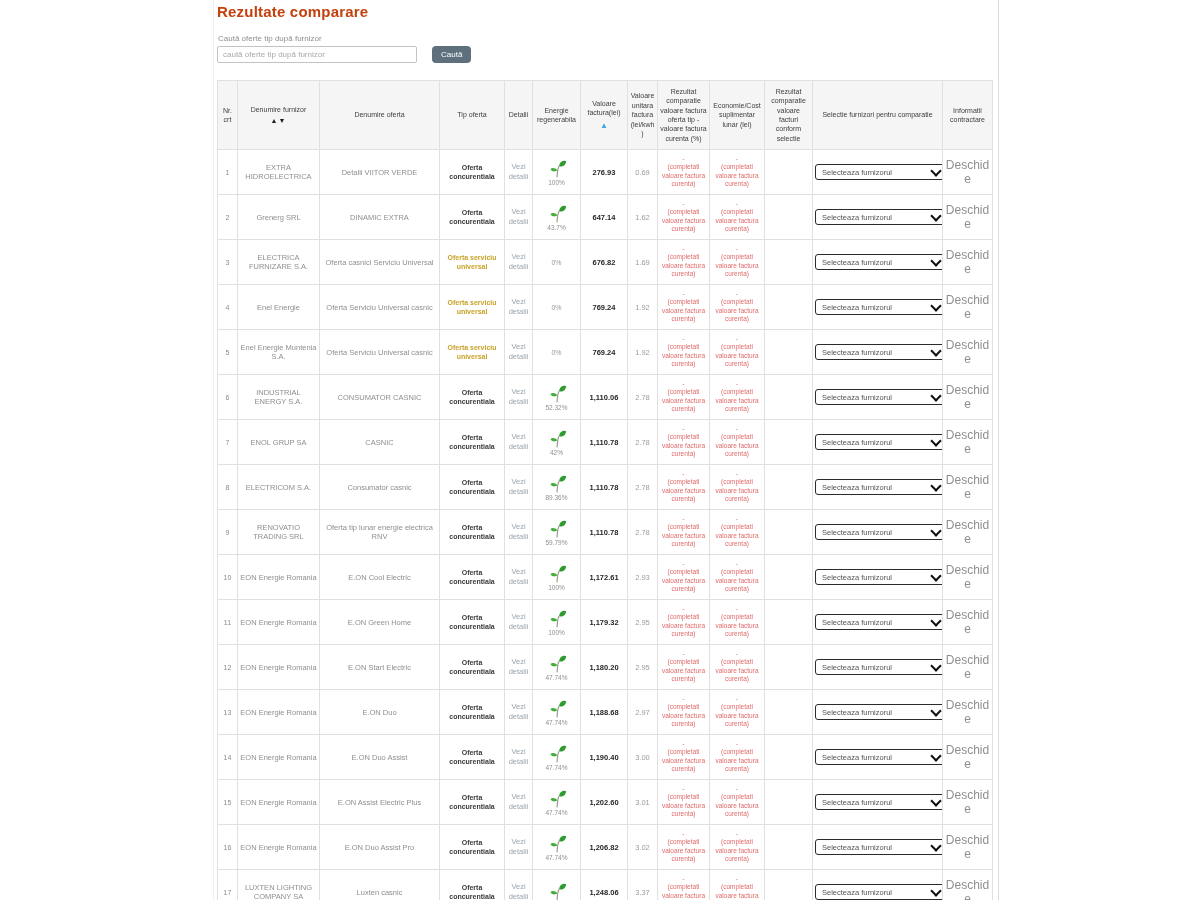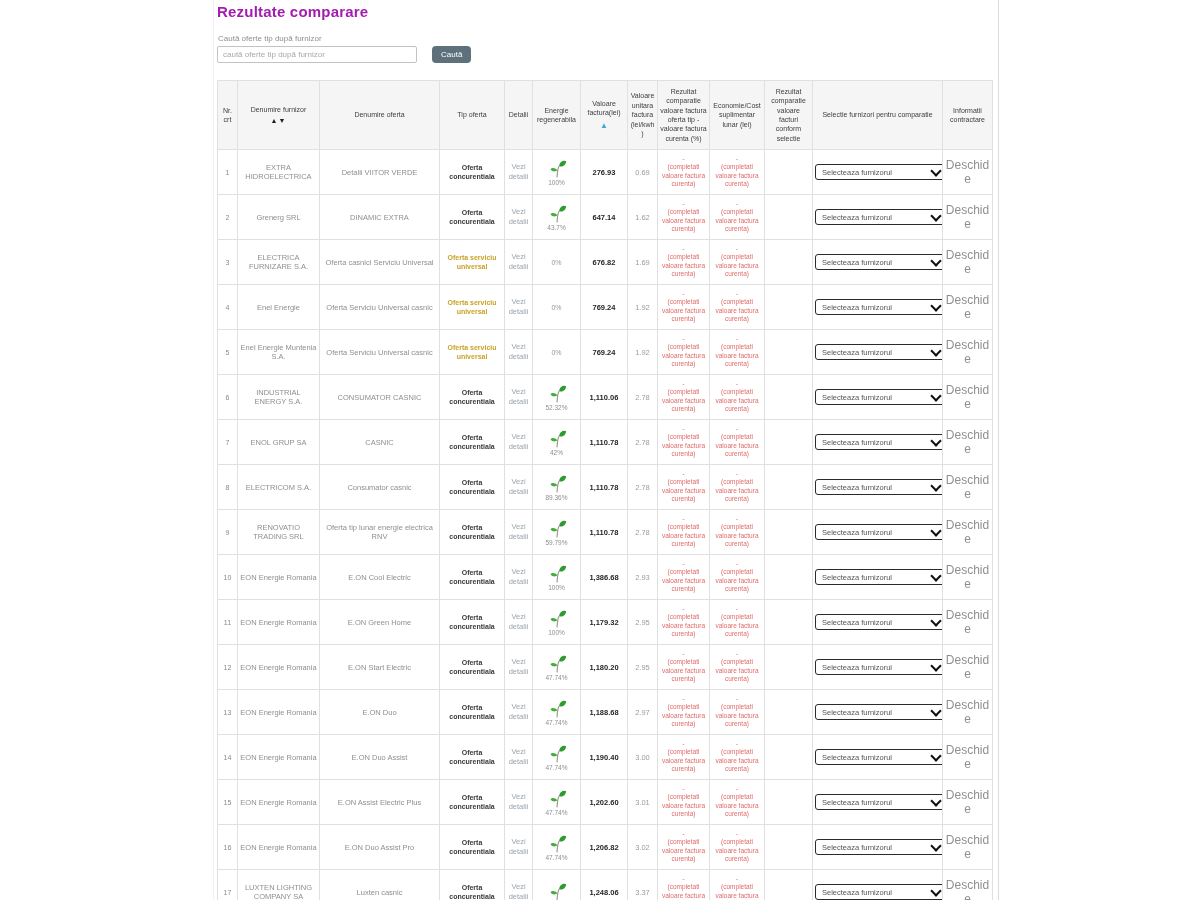--- a/index.html
+++ b/index.html
@@ -1,18 +1,18 @@
 <!DOCTYPE html>
 <html><head>
 <meta charset="utf-8">
 <style>
   html,body{margin:0;padding:0}
   body{width:1200px;height:900px;background:#fff;font-family:"Liberation Sans",sans-serif;overflow:hidden;position:relative}
   .page{position:absolute;left:213px;top:0;width:786px;height:900px;border-left:1px solid #f1f1f1;border-right:1px solid #dcdcdc;box-sizing:border-box;padding:2px 0 0 3px;overflow:hidden;background:#fff}
-  .title{font-size:15px;font-weight:bold;color:#a21caf;margin:1px 0 12px 0;letter-spacing:.2px}
+  .title{font-size:15px;font-weight:bold;color:#c2410c;margin:1px 0 12px 0;letter-spacing:.2px}
   .search-label{font-size:8px;color:#8f8f8f;margin:14px 0 3px 1px}
   .search-row{display:flex;align-items:center}
   .search-input{width:188px;height:15px;border:1px solid #c3c3c3;border-radius:2px;font-size:8px;color:#777;padding:0 5px;outline:none;font-family:"Liberation Sans",sans-serif}
   .search-input::placeholder{color:#a8a8a8}
   .search-btn{margin-left:15px;background:#5d707b;color:#fff;font-size:8px;padding:4px 9px;border-radius:4px;border:none;font-family:"Liberation Sans",sans-serif;cursor:pointer}
   table{border-collapse:collapse;table-layout:fixed;margin-top:17px;width:775px;background:#fff}
   th,td{border:1px solid #e0e0e0;text-align:center;vertical-align:middle;padding:2px 2px;overflow:hidden;word-wrap:break-word}
   th{background:#f5f5f6;font-size:7px;font-weight:400;color:#3e3e3e;height:64px;line-height:1.35}
   td{font-size:7.5px;height:40px;color:#555}
   .sort-both{font-size:7px;color:#1c1c1c;margin-top:2px;letter-spacing:1px;cursor:pointer}
@@ -362,21 +362,21 @@
           <td><span class="tip-concurentiala">Oferta concurentiala</span></td>
           <td><a class="vezi">Vezi detalii</a></td>
           <td>
             <div class="leafwrap"><svg width="20" height="20" viewBox="0 0 24 24">
                 <path d="M12 22 C12.5 17 12.5 12 14.5 8.5" stroke="#9a9a8a" stroke-width="1.4" fill="none"></path>
                 <path d="M14.5 8.5 C15 2.5 21 0.8 23 2.8 C22.5 8 17.5 10.3 14.5 8.5 Z" fill="#2e9b2e"></path>
                 <path d="M12.5 13.5 C10 10.2 5.5 10.2 4.2 12.2 C6 15.5 10.5 15.6 12.5 13.5 Z" fill="#45ad3c"></path>
               </svg></div>
             <span class="energ-pct">100%</span>
           </td>
-          <td class="val">1,386.68</td>
+          <td class="val">1,172.61</td>
           <td class="unit">2.93</td>
           <td>
             <div class="dash">-</div>
             <div class="rednote">(completati valoare factura curenta)</div>
           </td>
           <td>
             <div class="dash">-</div>
             <div class="rednote">(completati valoare factura curenta)</div>
           </td>
           <td></td>

